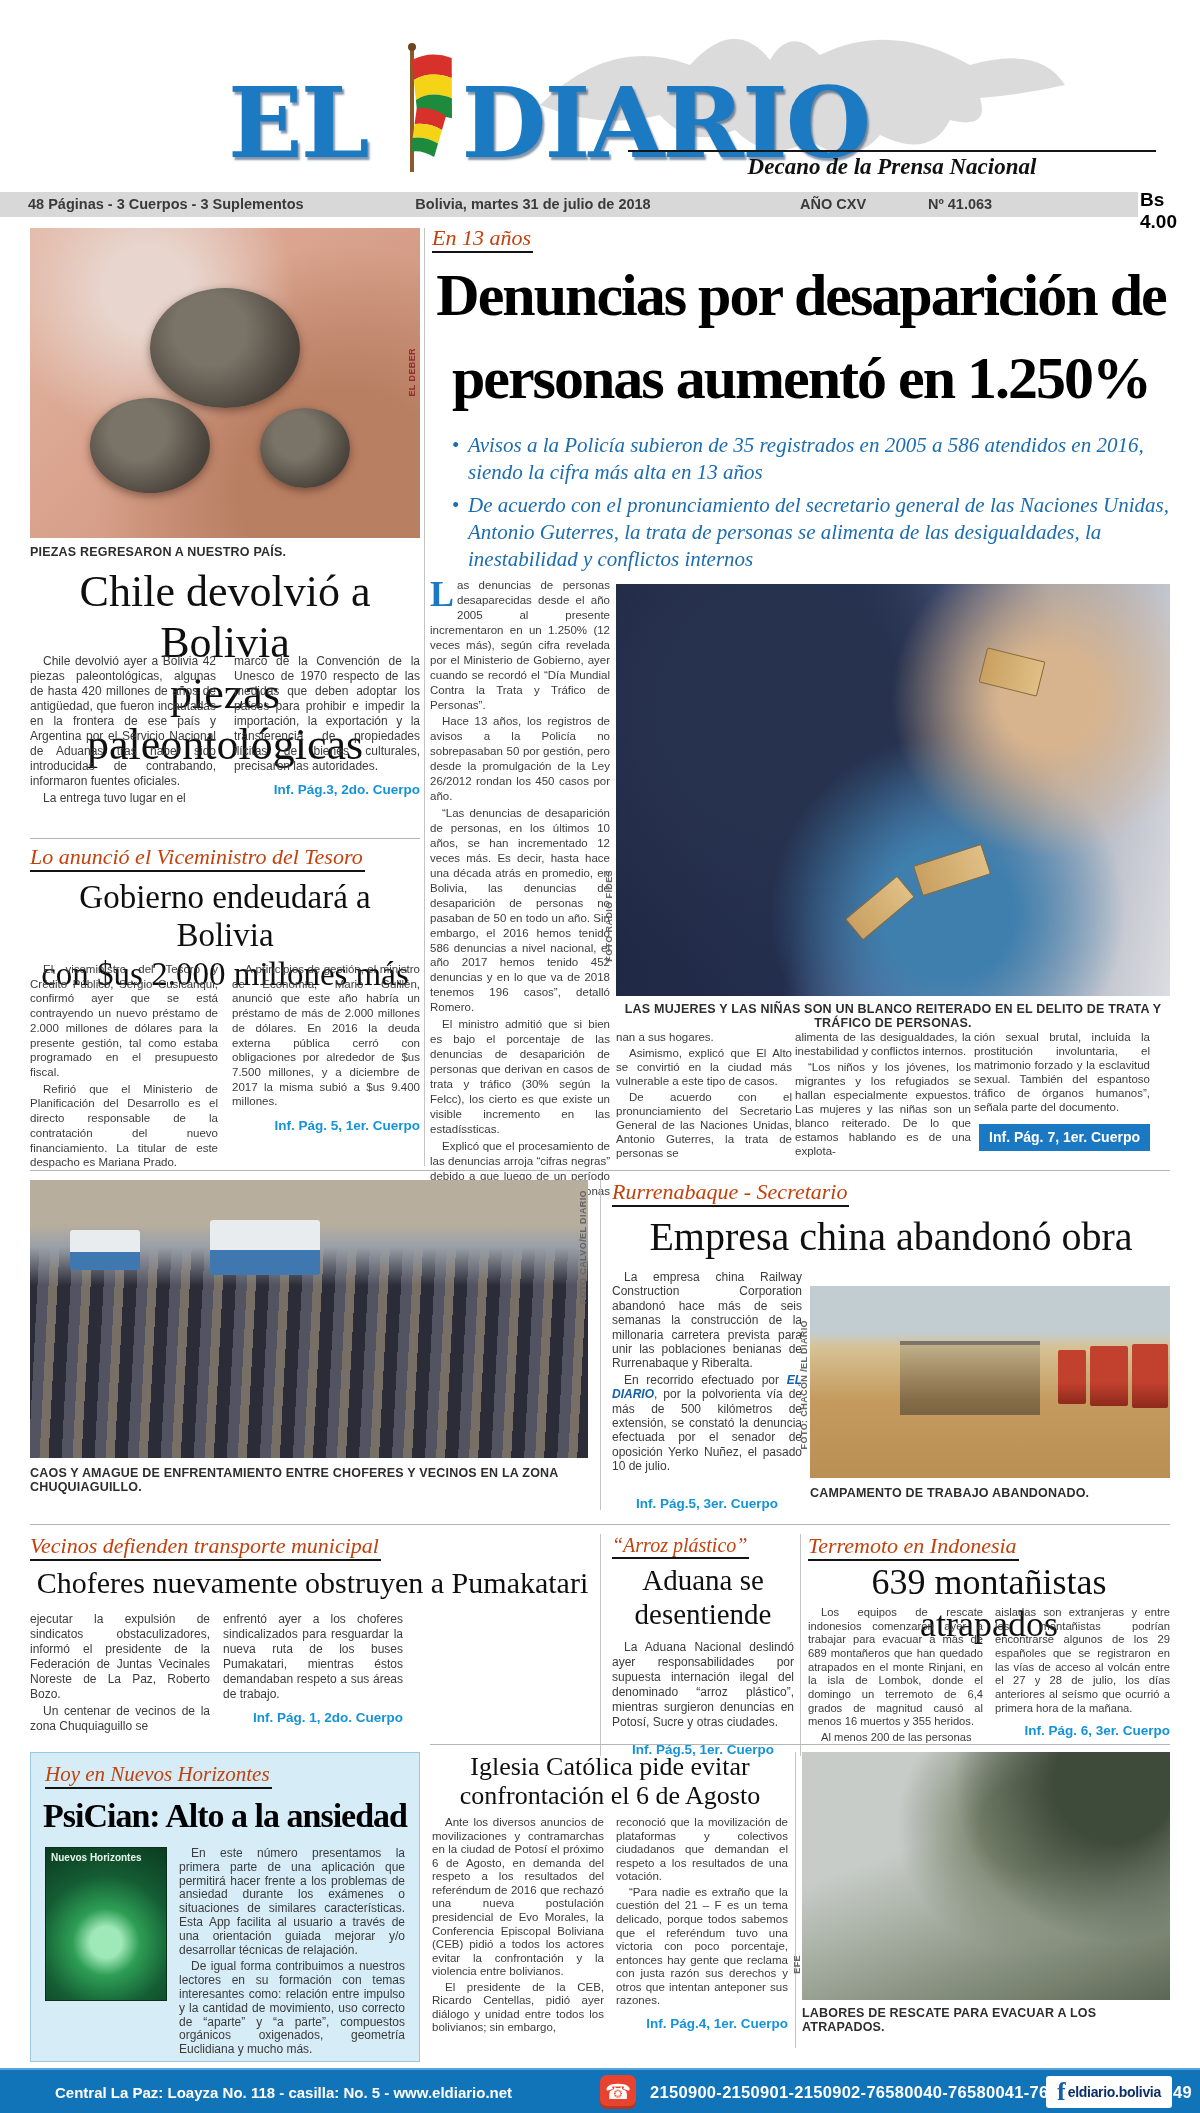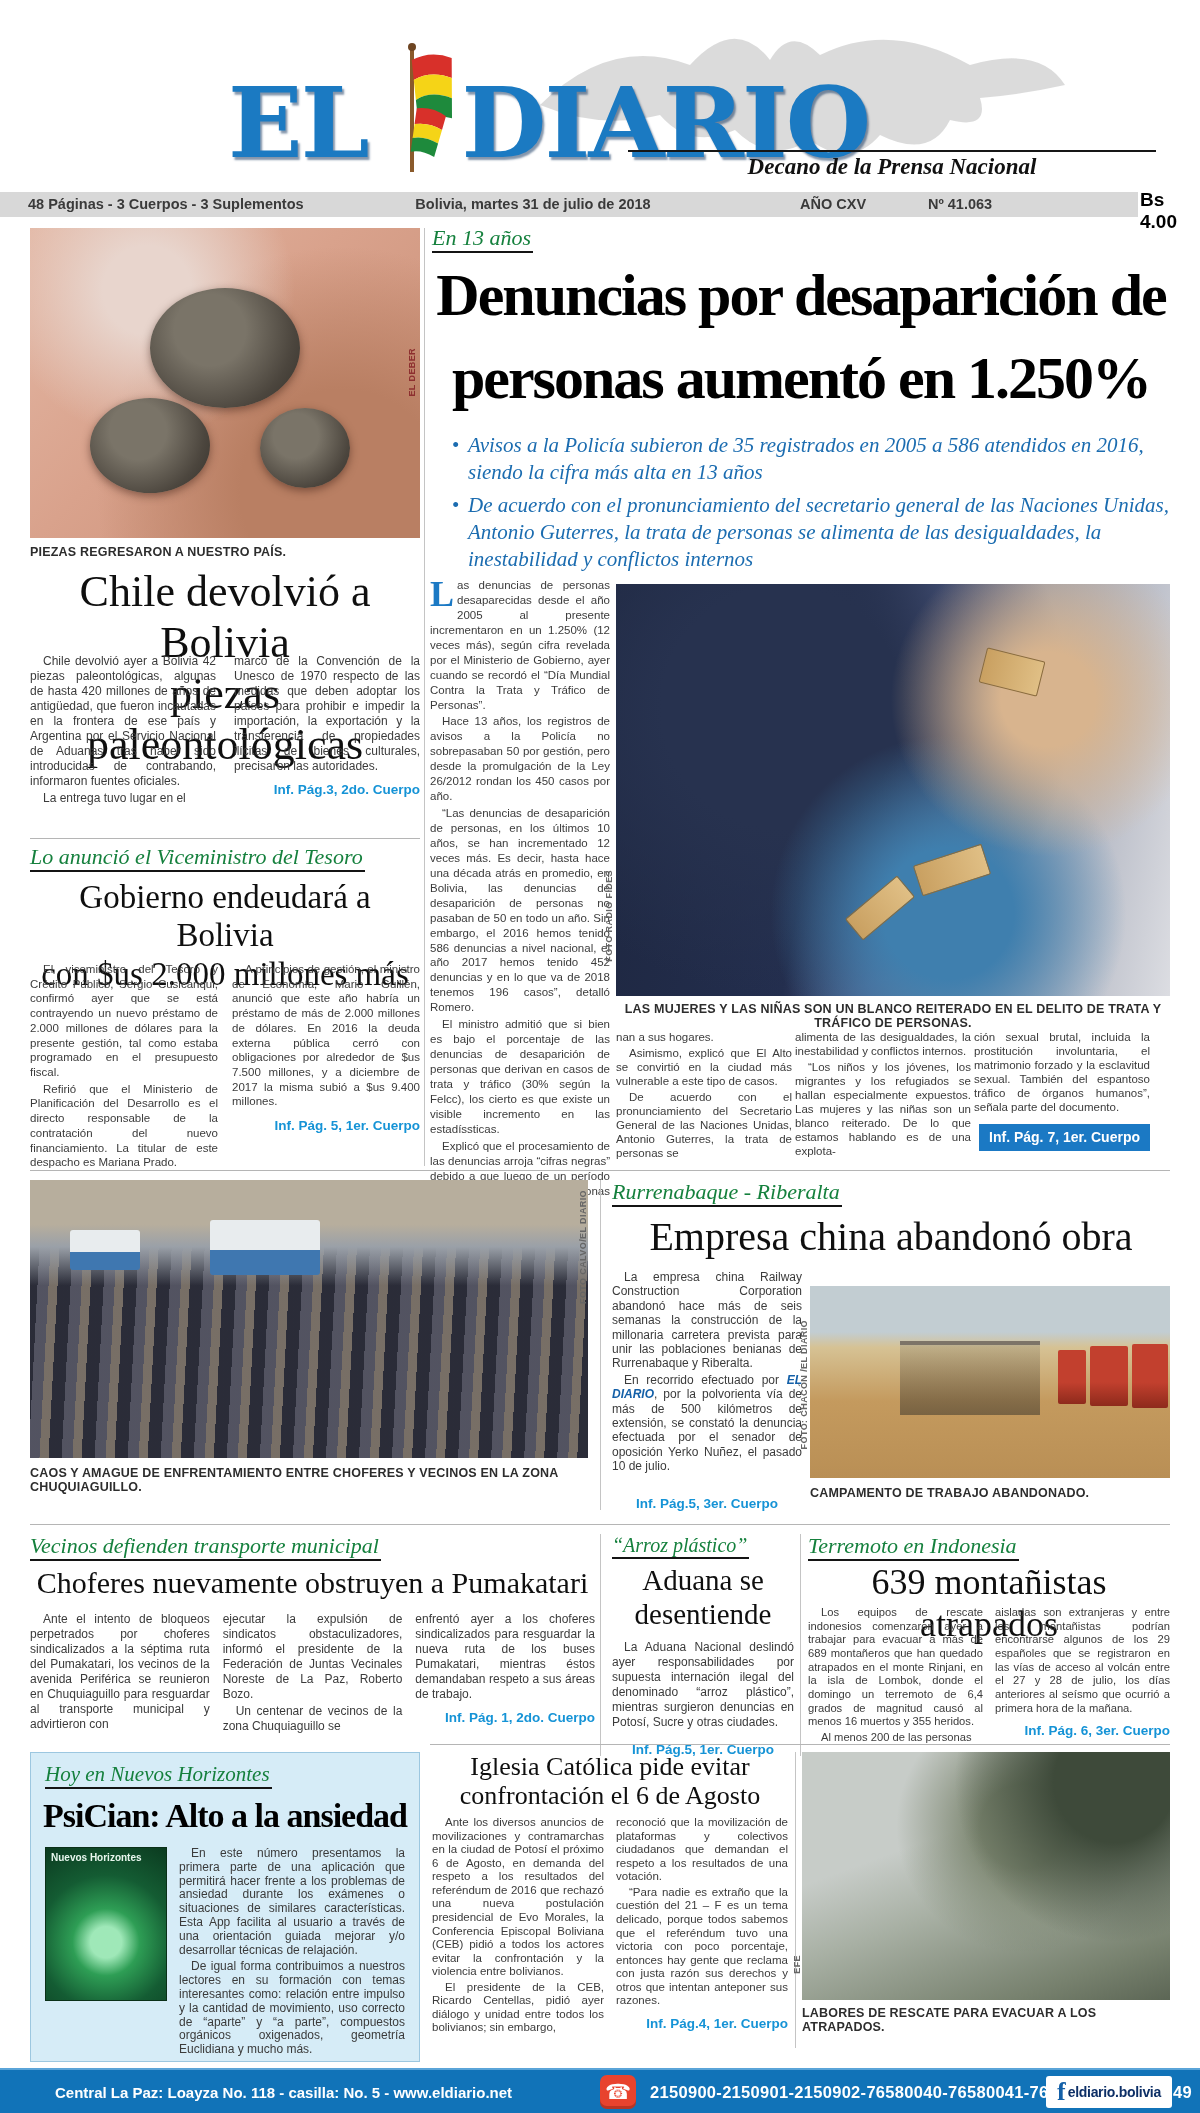--- a/index.html
+++ b/index.html
@@ -1,19 +1,19 @@
 <!DOCTYPE html>
 <html><head>
 <meta charset="utf-8">
 <style>
   html,body{margin:0;padding:0;background:#e9e9e9;}
   .page{position:relative;width:1200px;height:2113px;margin:0 auto;background:#ffffff;
         font-family:"Liberation Sans",sans-serif;color:#3b3b3b;overflow:hidden;}
   .abs{position:absolute;}
-  .kicker{font-family:"Liberation Serif",serif;font-style:italic;font-size:22px;color:#15803d;
+  .kicker{font-family:"Liberation Serif",serif;font-style:italic;font-size:22px;color:#c2410c;
           border-bottom:2px solid #141414;display:inline-block;line-height:1.1;padding:0 2px 1px 0;}
   .headline{font-family:"Liberation Serif",serif;color:#0f0f0f;text-align:center;line-height:1.16;font-weight:400;}
   .bighead{font-family:"Liberation Serif",serif;color:#000;text-align:center;font-weight:700;letter-spacing:-2px;}
   .cols{display:flex;}
   .col{text-align:justify;}
   .col p{margin:0 0 2px 0;text-indent:13px;}
   .col p.ni{text-indent:0;}
   .ref{color:#1593d6;font-weight:bold;font-size:13.5px;font-family:"Liberation Sans",sans-serif;}
   .ref-right{display:block;text-align:right;margin-top:8px;}
   .refbox{display:block;width:max-content;margin:10px 0 0 auto;background:#1b79c4;color:#fff;
@@ -275,44 +275,41 @@
   <div id="section-divider-1" class="hline"></div>
 
   <div id="crowd-photo" class="photo">
     <div class="crowd-bus" style="left:180px;top:40px;width:110px;height:55px;"></div>
     <div class="crowd-bus" style="left:40px;top:50px;width:70px;height:40px;"></div>
   </div>
   <span id="crowd-credit" class="credit">FOTO CALVO/EL DIARIO</span>
   <div id="crowd-caption" class="abs caption">CAOS Y AMAGUE DE ENFRENTAMIENTO ENTRE CHOFERES Y VECINOS EN LA ZONA CHUQUIAGUILLO.</div>
   <div id="mid-divider" class="vline"></div>
 
-  <div id="china-kicker" class="abs kicker">Rurrenabaque - Riberalta</div>
+  <div id="china-kicker" class="abs kicker">Rurrenabaque - Secretario</div>
   <div id="china-headline" class="abs headline">Empresa china abandonó obra</div>
   <div id="china-col" class="abs">
     <p>La empresa china Railway Construction Corporation abandonó hace más de seis semanas la construcción de la millonaria carretera prevista para unir las poblaciones benianas de Rurrenabaque y Riberalta.</p>
     <p><span>En recorrido efectuado por </span><span class="brand">EL DIARIO</span><span>, por la polvorienta vía de más de 500 kilómetros de extensión, se constató la denuncia efectuada por el senador de oposición Yerko Nuñez, el pasado 10 de julio.</span></p>
   </div>
   <span id="china-ref" class="abs ref">Inf. Pág.5, 3er. Cuerpo</span>
   <div id="china-photo" class="photo">
     <div class="shed" style="left:90px;top:55px;width:140px;height:70px;"></div>
     <div class="truck" style="left:280px;top:60px;width:38px;height:60px;"></div>
     <div class="truck" style="left:322px;top:58px;width:36px;height:64px;"></div>
     <div class="truck" style="left:248px;top:64px;width:28px;height:54px;"></div>
   </div>
   <span id="china-photo-credit" class="credit">FOTO: CHACÓN /EL DIARIO</span>
   <div id="china-caption" class="abs caption">CAMPAMENTO DE TRABAJO ABANDONADO.</div>
 
   <div id="section-divider-2" class="hline"></div>
 
   <div id="puma-kicker" class="abs kicker">Vecinos defienden transporte municipal</div>
   <div id="puma-headline" class="abs headline">Choferes nuevamente obstruyen  a Pumakatari</div>
   <div id="puma-cols" class="abs cols">
-    <div class="col">
-      <p>Ante el intento de bloqueos perpetrados por choferes sindicalizados a la séptima ruta del Pumakatari, los vecinos de la avenida Periférica se reunieron en Chuquiaguillo para resguardar al transporte municipal y advirtieron con</p>
-    </div>
     <div class="col">
       <p class="ni">ejecutar la expulsión de sindicatos obstaculizadores, informó el presidente de la Federación de Juntas Vecinales Noreste de La Paz, Roberto Bozo.</p>
       <p>Un centenar de vecinos de la zona Chuquiaguillo se</p>
     </div>
     <div class="col">
       <p class="ni">enfrentó ayer a los choferes sindicalizados para resguardar la nueva ruta de los buses Pumakatari, mientras éstos demandaban respeto a sus áreas de trabajo.</p>
       <span class="ref ref-right">Inf. Pág. 1, 2do. Cuerpo</span>
     </div>
   </div>
   <div id="lower-divider-1" class="vline"></div>

